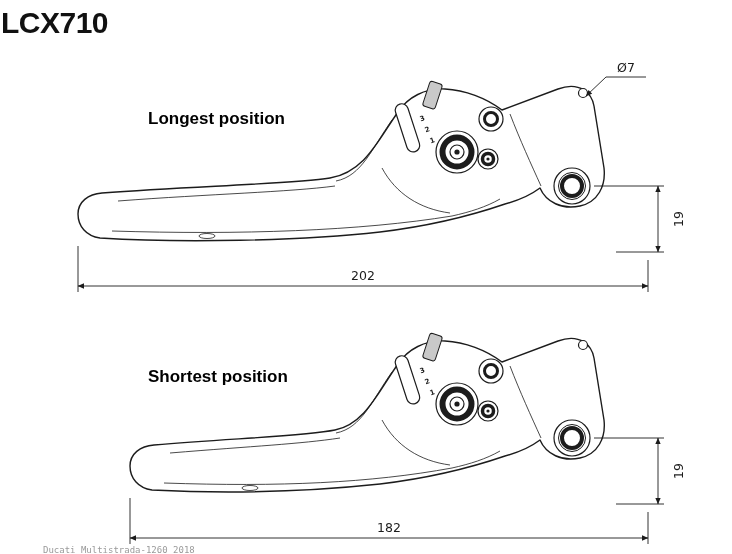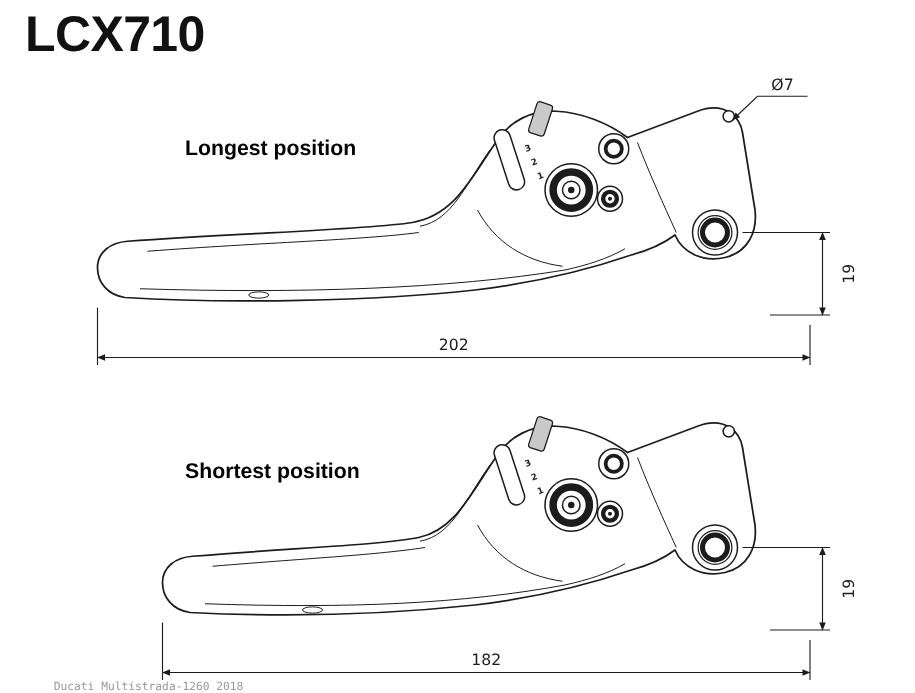--- a/index.html
+++ b/index.html
@@ -2,22 +2,22 @@
 <html style="--line: #1c1c1c; --fill_light: #c9c9c9; --watermark: #9a9a9a; --background: #ffffff;"><head>
 <meta charset="utf-8">
 <style>
   html,body{margin:0;padding:0;}
   body{
     width:732px;height:554px;position:relative;overflow:hidden;
     background:var(--background,#fff);
     font-family:"Liberation Sans",sans-serif;
   }
   .title{
-    position:absolute;top:6px;left:20px;margin:0;
-    font-size:40px;font-weight:bold;letter-spacing:-0.5px;color:#111;
+    position:absolute;top:6px;left:1px;margin:0;
+    font-size:30px;font-weight:bold;letter-spacing:-0.5px;color:#111;
     font-family:"Liberation Sans",sans-serif;
   }
   .watermark{
     position:absolute;bottom:-1px;left:4px;
     font:9px "DejaVu Sans Mono",monospace;
     color:var(--watermark,#9a9a9a);
     padding-left:39px;
   }
   svg.canvas{position:absolute;left:0;top:0;}
   .outline{fill:#fff;stroke:var(--line,#1c1c1c);stroke-width:1.4;stroke-linejoin:round;}

